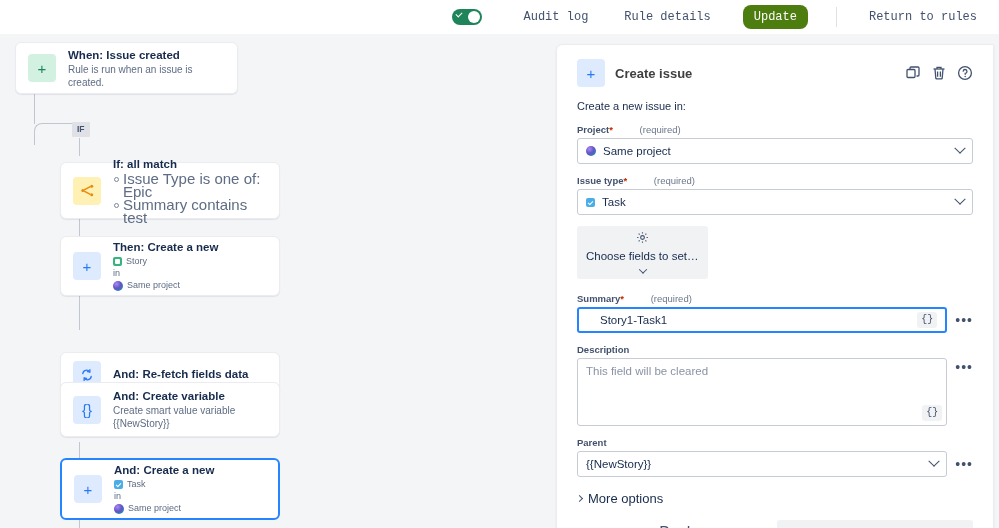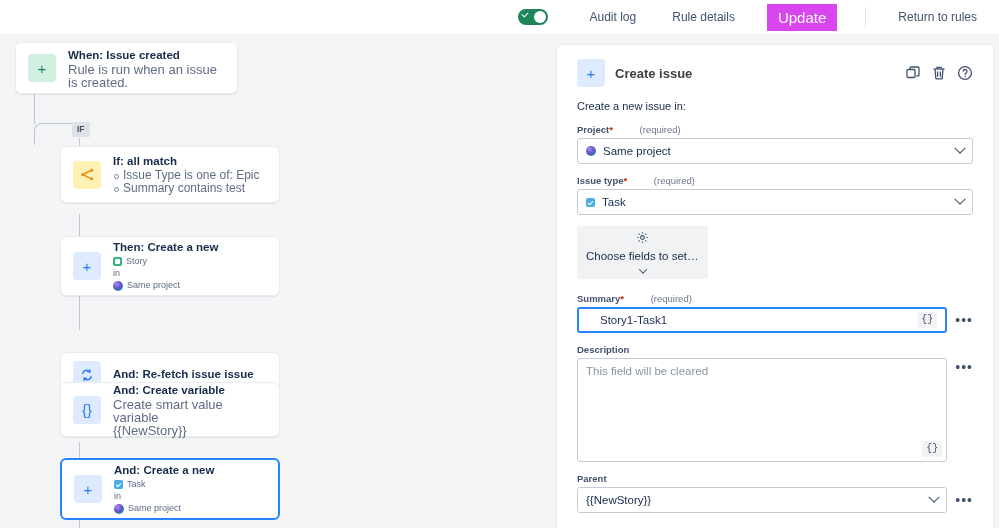--- a/index.html
+++ b/index.html
@@ -11,42 +11,42 @@
     color: #172b4d;
     overflow: hidden;
   }
   .app { position: relative; width: 999px; height: 528px; }
 
   
   .topbar {
     position: absolute; top: 0; left: 0; width: 999px; height: 34px;
     background: #ffffff;
     display: flex; align-items: center; justify-content: flex-end;
-    padding-right: 12px; gap: 16px;
+    padding-right: 12px; gap: 16px; font-family: Liberation Mono, monospace;
   }
   .toggle {
     width: 30px; height: 16px; border-radius: 9px; background: #1f845a;
     position: relative; display: inline-block; margin-right: 16px; cursor: pointer;
   }
   .toggle .knob {
     position: absolute; top: 2px; right: 2px; width: 12px; height: 12px;
     border-radius: 50%; background: #fff;
   }
   .toggle .chk {
     position: absolute; top: 3px; left: 4px; width: 6px; height: 4px;
     border-left: 1.6px solid #fff; border-bottom: 1.6px solid #fff;
     transform: rotate(-45deg);
   }
   .topbar-link {
     font-size: 12px; color: #42526e; padding: 5px 10px; cursor: pointer;
     white-space: nowrap;
   }
   .btn-update {
-    background: #d946ef; color: #ffffff; font-size: 15px;
-    border-radius: 0; padding: 5px 11px; margin: 0 6px; cursor: pointer;
+    background: #4d7c0f; color: #ffffff; font-size: 12px;
+    border-radius: 8px; padding: 5px 11px; margin: 0 6px; cursor: pointer;
     white-space: nowrap;
   }
   .divider-v {
     width: 1px; height: 20px; background: #dfe1e6; margin: 0 6px;
   }
 
   
   .canvas { position: absolute; top: 34px; left: 0; width: 556px; height: 494px; }
 
   .card {
@@ -60,22 +60,22 @@
     width: 28px; height: 28px; border-radius: 4px; flex: 0 0 28px;
     display: flex; align-items: center; justify-content: center;
     font-size: 15px; margin-right: 12px;
   }
   .ico-green { background: #d3f1e0; color: #1f845a; }
   .ico-blue  { background: #deebff; color: #2779f5; }
   .ico-amber { background: #fff0b3; color: #e8890c; }
 
   .card-body { flex: 1 1 auto; min-width: 0; }
   .card-title { font-size: 11.5px; font-weight: bold; color: #172b4d; line-height: 15px; }
-  .card-sub { font-size: 13px; color: #5e6c84; line-height: 13px; }
-  .cond { font-size: 12px; color: #5e6c84; line-height: 13px; padding-left: 10px; position: relative; }
+  .card-sub { font-size: 10px; color: #5e6c84; line-height: 13px; }
+  .cond { font-size: 15px; color: #5e6c84; line-height: 13px; padding-left: 10px; position: relative; }
   .cond::before {
     content: ""; position: absolute; left: 1px; top: 5px;
     width: 3px; height: 3px; border-radius: 50%; border: 1px solid #7a869a;
   }
   .meta-row { display: flex; align-items: center; gap: 4px; line-height: 13px; }
   .meta-txt { font-size: 9px; color: #5e6c84; }
   .meta-in { font-size: 9px; color: #5e6c84; line-height: 11px; }
 
   .sq { width: 9px; height: 9px; border-radius: 2px; display: inline-block; }
   .sq-green { background: #36b37e; position: relative; }
@@ -139,21 +139,21 @@
   .smart-btn {
     background: #f1f2f4; border-radius: 3px; font-size: 10px; color: #42526e;
     padding: 2px 4px; line-height: 12px; cursor: pointer; font-family: "Liberation Mono", monospace;
   }
   .dots { font-size: 14px; color: #42526e; letter-spacing: 1px; cursor: pointer; line-height: 10px; }
 
   .row-with-dots { display: flex; align-items: center; gap: 8px; }
   .row-with-dots > .grow { flex: 1 1 auto; min-width: 0; }
 
   .textarea {
-    width: 100%; height: 104px; border: 1px solid #c6cbd4; border-radius: 3px;
+    width: 100%; height: 68px; border: 1px solid #c6cbd4; border-radius: 3px;
     background: #fff; padding: 6px 8px; font-size: 11.5px; color: #7a869a;
     position: relative; cursor: text;
   }
   .textarea .ph { color: #8993a4; }
   .textarea .smart-btn { position: absolute; right: 4px; bottom: 4px; }
 
   .more {
     display: flex; align-items: center; gap: 6px; font-size: 13px;
     color: #172b4d; margin: 14px 0 12px 0; cursor: pointer;
   }
@@ -203,21 +203,21 @@
     <div class="line-v" style="left:79px; top:485px; height:25px;"></div>
 
     <div class="card" style="left:15px; top:8px; width:223px; height:52px;">
       <div class="ico ico-green">+</div>
       <div class="card-body">
         <div class="card-title">When: Issue created</div>
         <div class="card-sub">Rule is run when an issue is created.</div>
       </div>
     </div>
 
-    <div class="card" style="left:60px; top:112px; width:220px; height:57px;">
+    <div class="card" style="left:60px; top:128px; width:220px; height:57px;">
       <div class="ico ico-amber">
         <svg width="15" height="15" viewBox="0 0 16 16" fill="none" stroke="#e8890c" stroke-width="1.6">
           <circle cx="3" cy="8" r="1.6" fill="#e8890c" stroke="none"></circle>
           <circle cx="12.5" cy="3.5" r="1.6" fill="#e8890c" stroke="none"></circle>
           <circle cx="12.5" cy="12.5" r="1.6" fill="#e8890c" stroke="none"></circle>
           <path d="M4.4 7.4 L11 3.9 M4.4 8.6 L11 12.1"></path>
         </svg>
       </div>
       <div class="card-body">
         <div class="card-title">If: all match</div>
@@ -245,21 +245,21 @@
     <div class="card" style="left:60px; top:318px; width:220px; height:45px;">
       <div class="ico ico-blue">
         <svg width="14" height="14" viewBox="0 0 16 16" fill="none" stroke="#2779f5" stroke-width="1.5" stroke-linecap="round">
           <path d="M3.2 6.4 A4.3 4.3 0 0 1 11 4.4"></path>
           <path d="M12.8 9.6 A4.3 4.3 0 0 1 5 11.6"></path>
           <path d="M11.3 1.8 L11.2 4.6 L8.5 4.2"></path>
           <path d="M4.7 14.2 L4.8 11.4 L7.5 11.8"></path>
         </svg>
       </div>
       <div class="card-body">
-        <div class="card-title">And: Re-fetch issue issue</div>
+        <div class="card-title">And: Re-fetch fields data</div>
       </div>
     </div>
 
     <div class="card" style="left:60px; top:348px; width:220px; height:55px; top:348px;">
       <div class="ico ico-blue">{}</div>
       <div class="card-body">
         <div class="card-title">And: Create variable</div>
         <div class="card-sub">Create smart value variable</div>
         <div class="card-sub">{{NewStory}}</div>
       </div>

